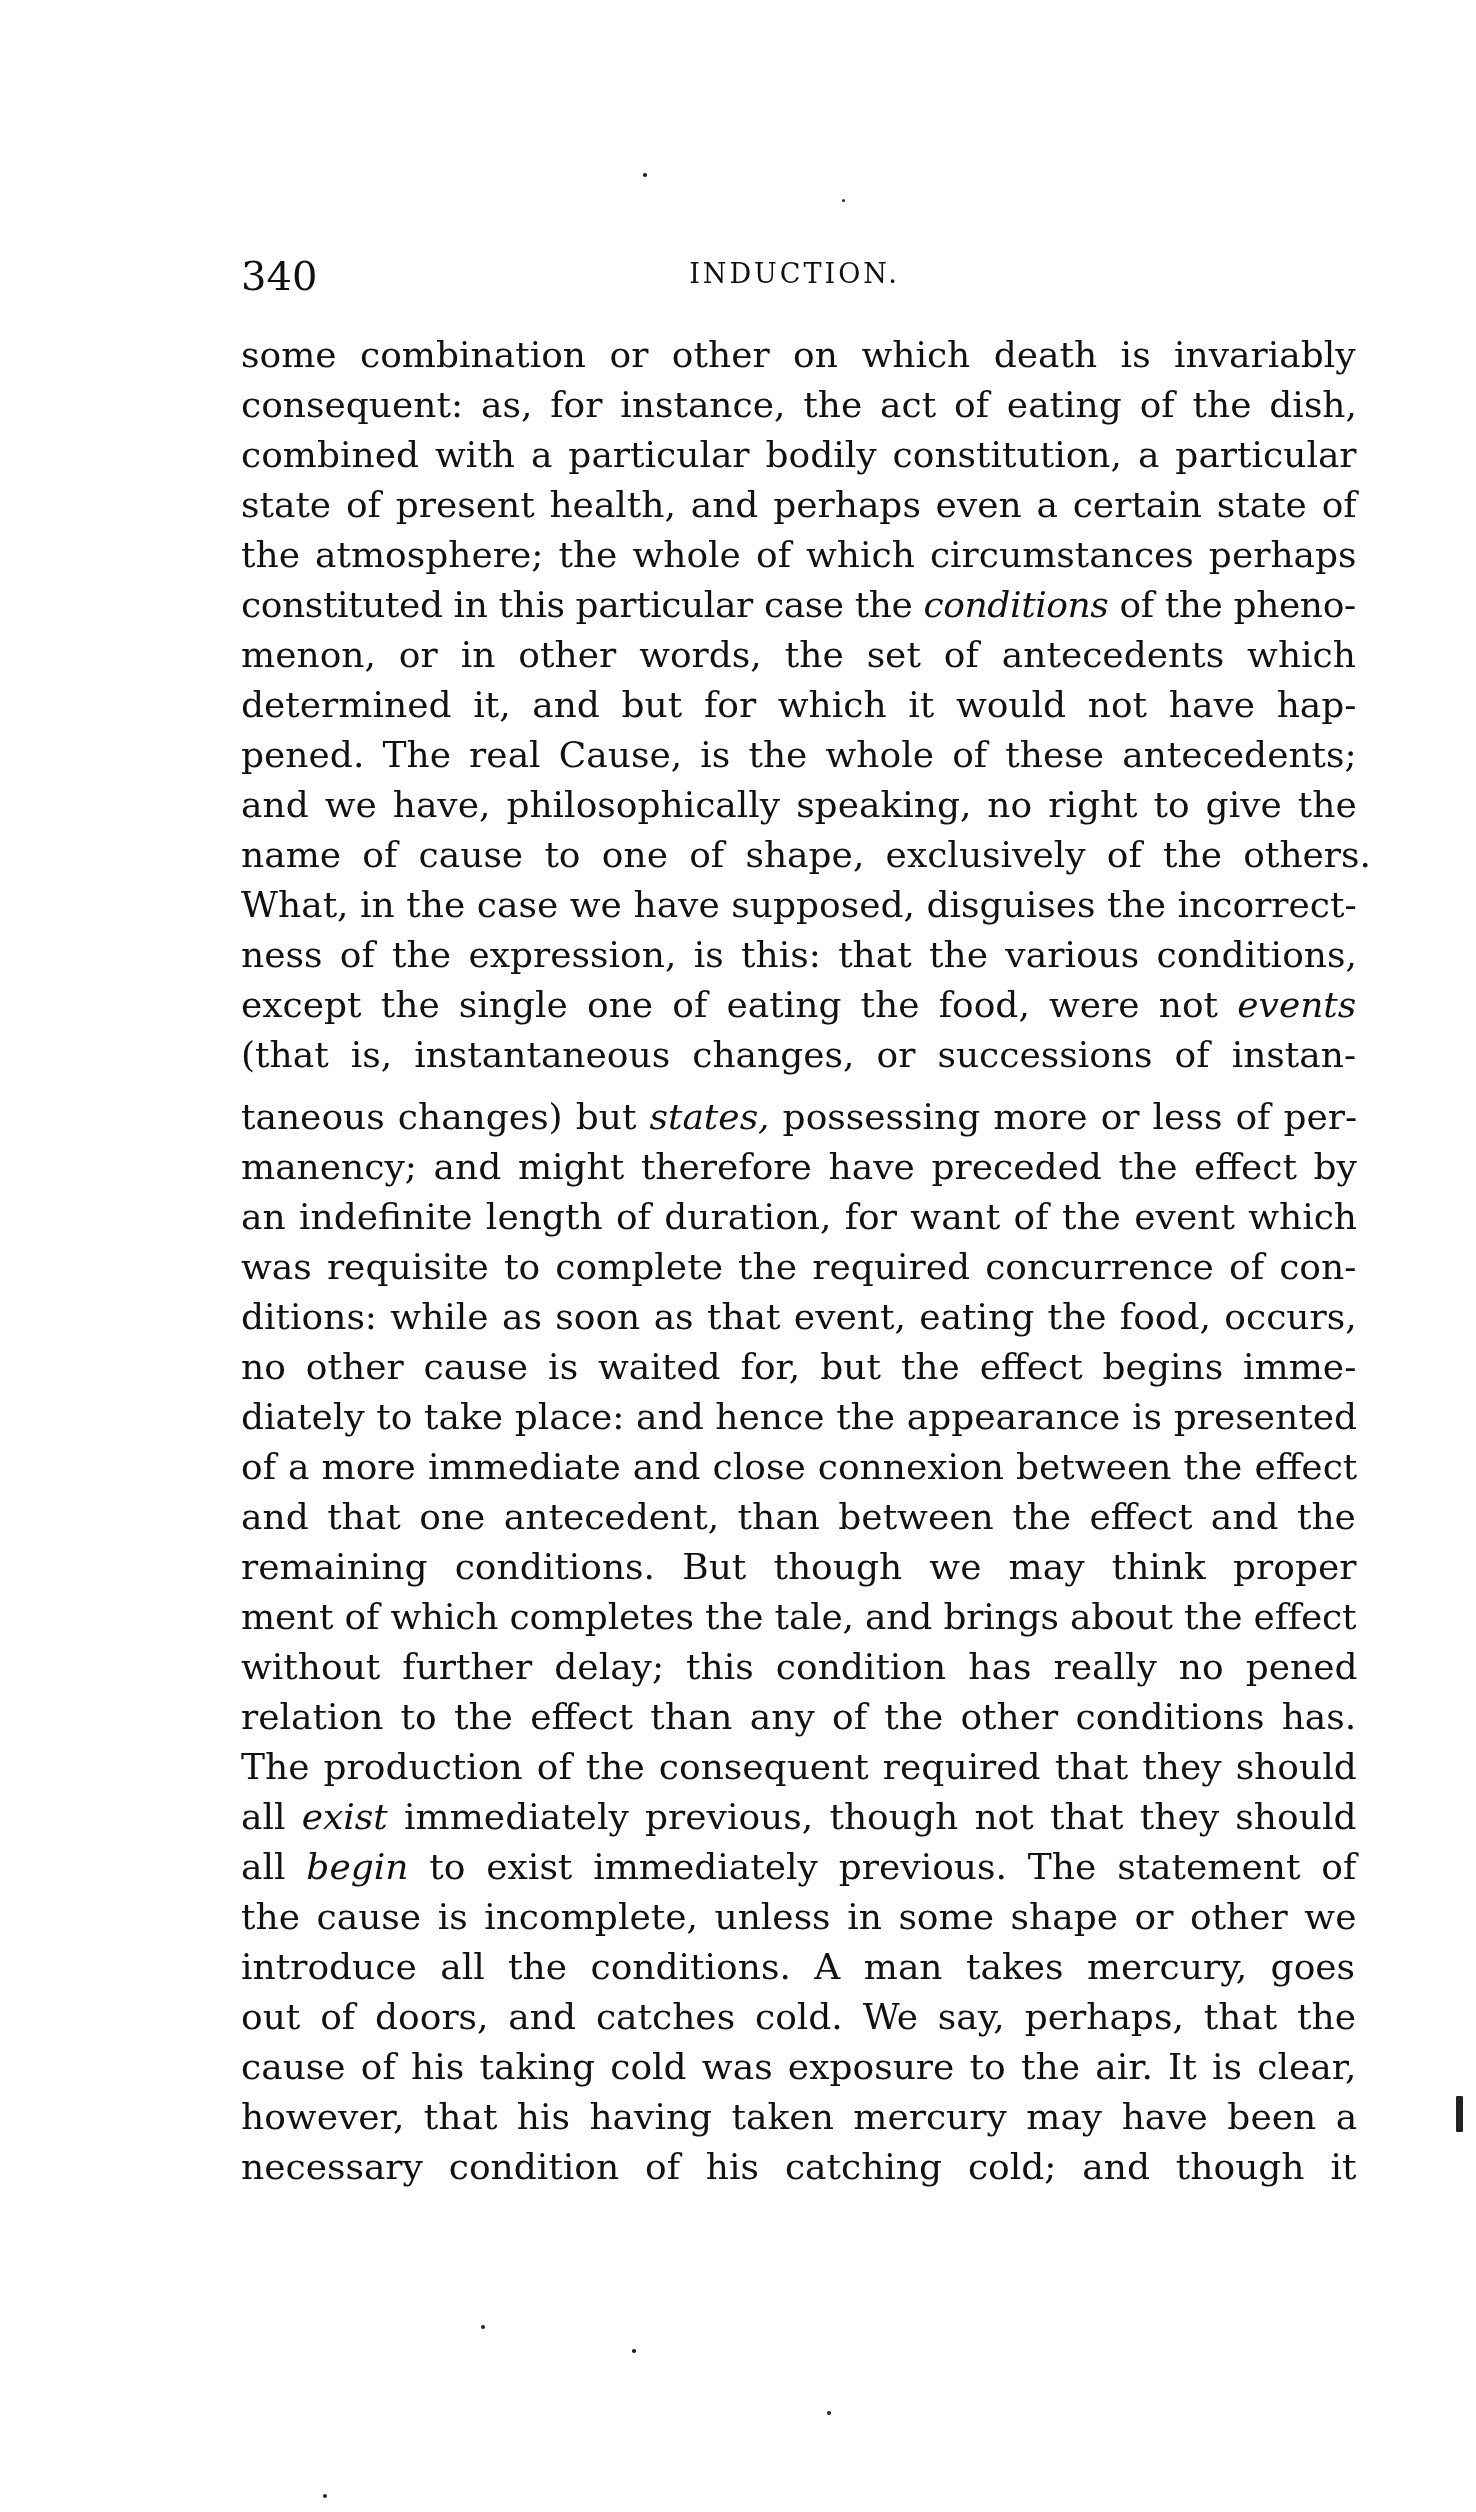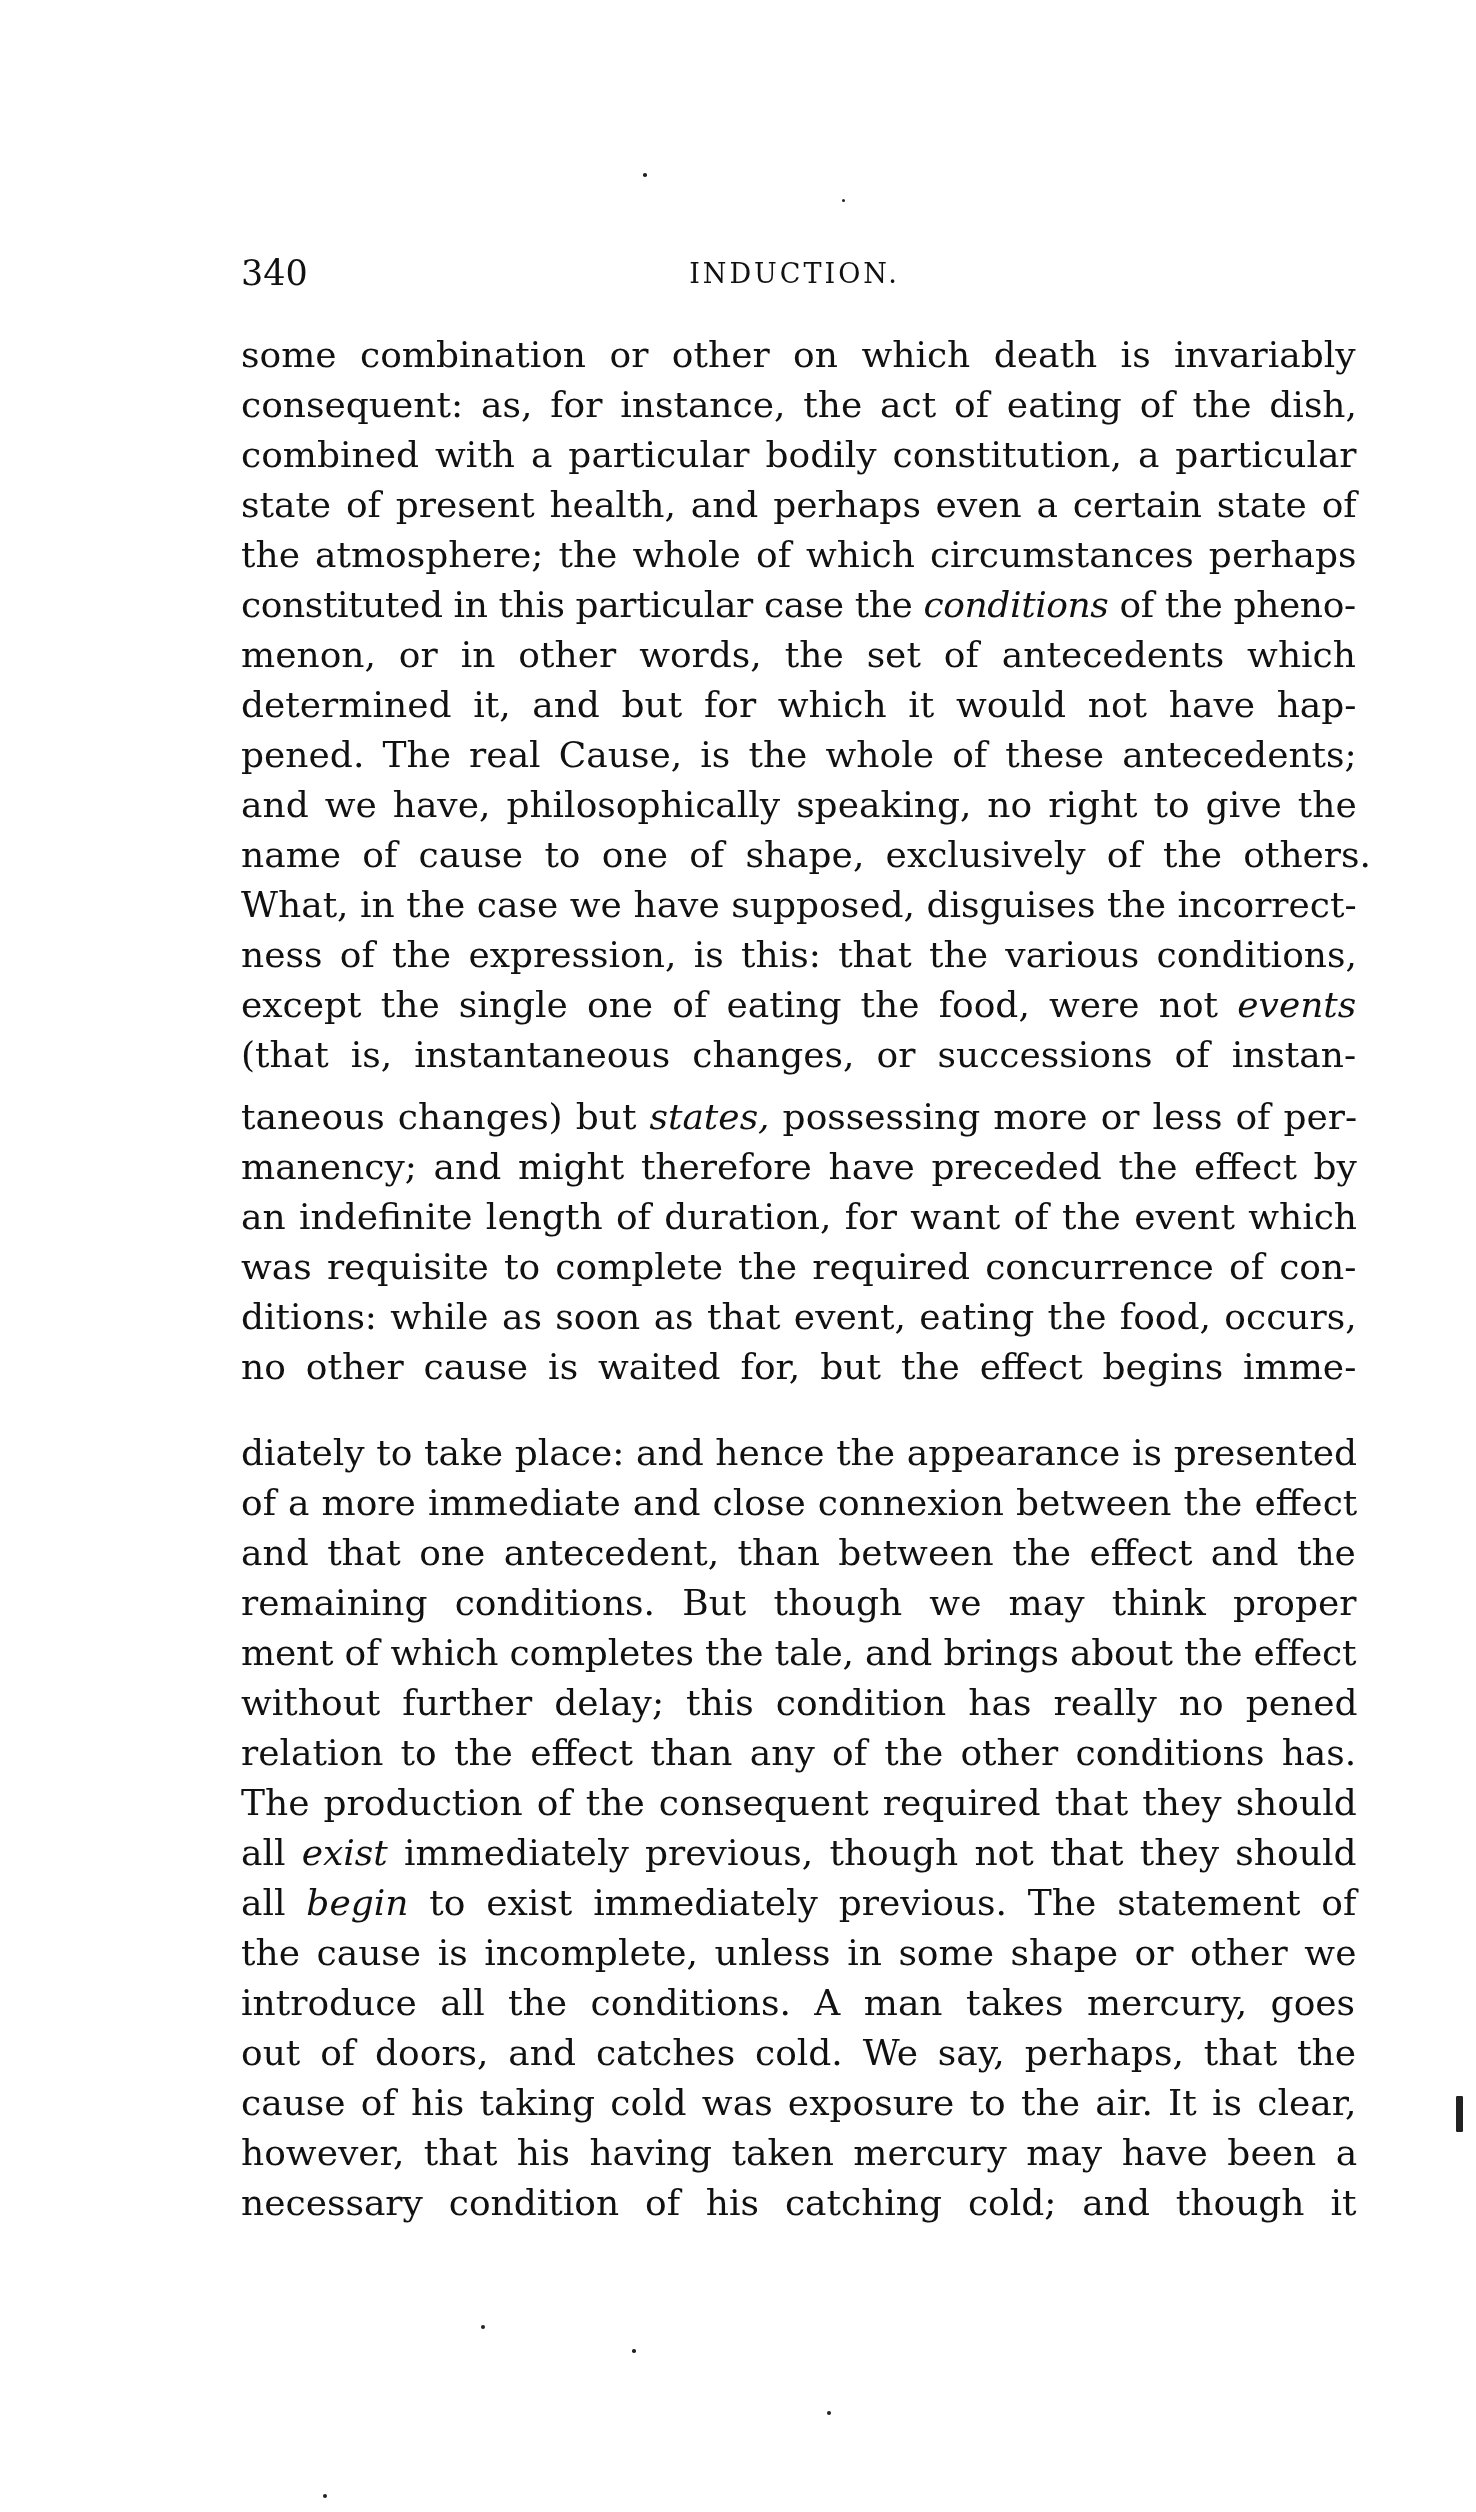--- a/index.html
+++ b/index.html
@@ -1,20 +1,20 @@
 <!DOCTYPE html>
 <html style="font-size:9.5px"><head>
 <meta charset="utf-8">
 <style>
   html, body { margin: 0; padding: 0; background: #ffffff; }
   body { width: 1476px; height: 2512px; position: relative; overflow: hidden;
          font-family: "DejaVu Serif", "Liberation Serif", serif; color: #111; }
   .page { position: absolute; left: 0; top: 0; width: 1476px; height: 2512px; }
   .running-head { position: absolute; top: 253px; left: 241px; width: 1107px; height: 48px; }
-  .page-number { position: absolute; left: 0; top: 0; font-size: 35px; }
+  .page-number { position: absolute; left: 0; top: 0; font-size: 40px; }
   .running-title { position: absolute; left: 0; right: 0; top: 4.8px; text-align: center;
                    font-size: 27px; letter-spacing: 3px; font-variant: small-caps; }
   .body-text { position: absolute; top: 330px; left: 241px; width: 1107px; }
   .line { height: 50px; font-size: 36px; line-height: 50px; text-align: justify;
           text-align-last: justify; white-space: nowrap; overflow: visible; }
   .it { font-style: italic; }
   .speck { position: absolute; background: #222; border-radius: 50%; }
 </style>
 </head>
 <body>
@@ -39,21 +39,21 @@
       <div class="line" style="white-space: nowrap; display: block; width: 1107px; word-spacing: 0.1px;"><span>What, in the case we have supposed, disguises the incorrect-</span></div>
       <div class="line" style="white-space: nowrap; display: block; width: 1107px; word-spacing: 5.9px;"><span>ness of the expression, is this: that the various conditions,</span></div>
       <div class="line" style="white-space: nowrap; display: block; width: 1107px; word-spacing: 7.7px;"><span>except the single one of eating the food, were not </span><span class="it">events</span></div>
       <div class="line" style="white-space: nowrap; display: block; width: 1107px; word-spacing: 10.6px;"><span>(that is, instantaneous changes, or successions of instan-</span></div>
       <div class="line" style="white-space: nowrap; display: block; width: 1107px; word-spacing: 1.6px; margin-top: 12px;"><span>taneous changes) but </span><span class="it">states,</span><span> possessing more or less of per-</span></div>
       <div class="line" style="white-space: nowrap; display: block; width: 1107px; word-spacing: 5.2px;"><span>manency; and might therefore have preceded the effect by</span></div>
       <div class="line" style="white-space: nowrap; display: block; width: 1107px; word-spacing: 1.9px;"><span>an indefinite length of duration, for want of the event which</span></div>
       <div class="line" style="white-space: nowrap; display: block; width: 1107px; word-spacing: 3.7px;"><span>was requisite to complete the required concurrence of con-</span></div>
       <div class="line" style="white-space: nowrap; display: block; width: 1107px; word-spacing: 1.9px;"><span>ditions: while as soon as that event, eating the food, occurs,</span></div>
       <div class="line" style="white-space: nowrap; display: block; width: 1107px; word-spacing: 8.5px;"><span>no other cause is waited for, but the effect begins imme-</span></div>
-      <div class="line" style="white-space: nowrap; display: block; width: 1107px; word-spacing: 0.2px; margin-top: 36px;"><span>diately to take place: and hence the appearance is presented</span></div>
+      <div class="line" style="white-space: nowrap; display: block; width: 1107px; word-spacing: 0.2px;"><span>diately to take place: and hence the appearance is presented</span></div>
       <div class="line" style="white-space: nowrap; display: block; width: 1107px; word-spacing: 0.6px;"><span>of a more immediate and close connexion between the effect</span></div>
       <div class="line" style="white-space: nowrap; display: block; width: 1107px; word-spacing: 7px;"><span>and that one antecedent, than between the effect and the</span></div>
       <div class="line" style="white-space: nowrap; display: block; width: 1107px; word-spacing: 15.7px;"><span>remaining conditions. But though we may think proper</span></div>
       <div class="line" style="white-space: nowrap; display: block; width: 1107px; letter-spacing: -0.2px;"><span>ment of which completes the tale, and brings about the effect</span></div>
       <div class="line" style="white-space: nowrap; display: block; width: 1107px; word-spacing: 10.6px;"><span>without further delay; this condition has really no pened</span></div>
       <div class="line" style="white-space: nowrap; display: block; width: 1107px; word-spacing: 5.8px;"><span>relation to the effect than any of the other conditions has.</span></div>
       <div class="line" style="white-space: nowrap; display: block; width: 1107px; word-spacing: 2.6px;"><span>The production of the consequent required that they should</span></div>
       <div class="line" style="white-space: nowrap; display: block; width: 1107px; word-spacing: 4.8px;"><span>all </span><span class="it">exist</span><span> immediately previous, though not that they should</span></div>
       <div class="line" style="white-space: nowrap; display: block; width: 1107px; word-spacing: 9.4px;"><span>all </span><span class="it">begin</span><span> to exist immediately previous. The statement of</span></div>
       <div class="line" style="white-space: nowrap; display: block; width: 1107px; word-spacing: 5.1px;"><span>the cause is incomplete, unless in some shape or other we</span></div>

